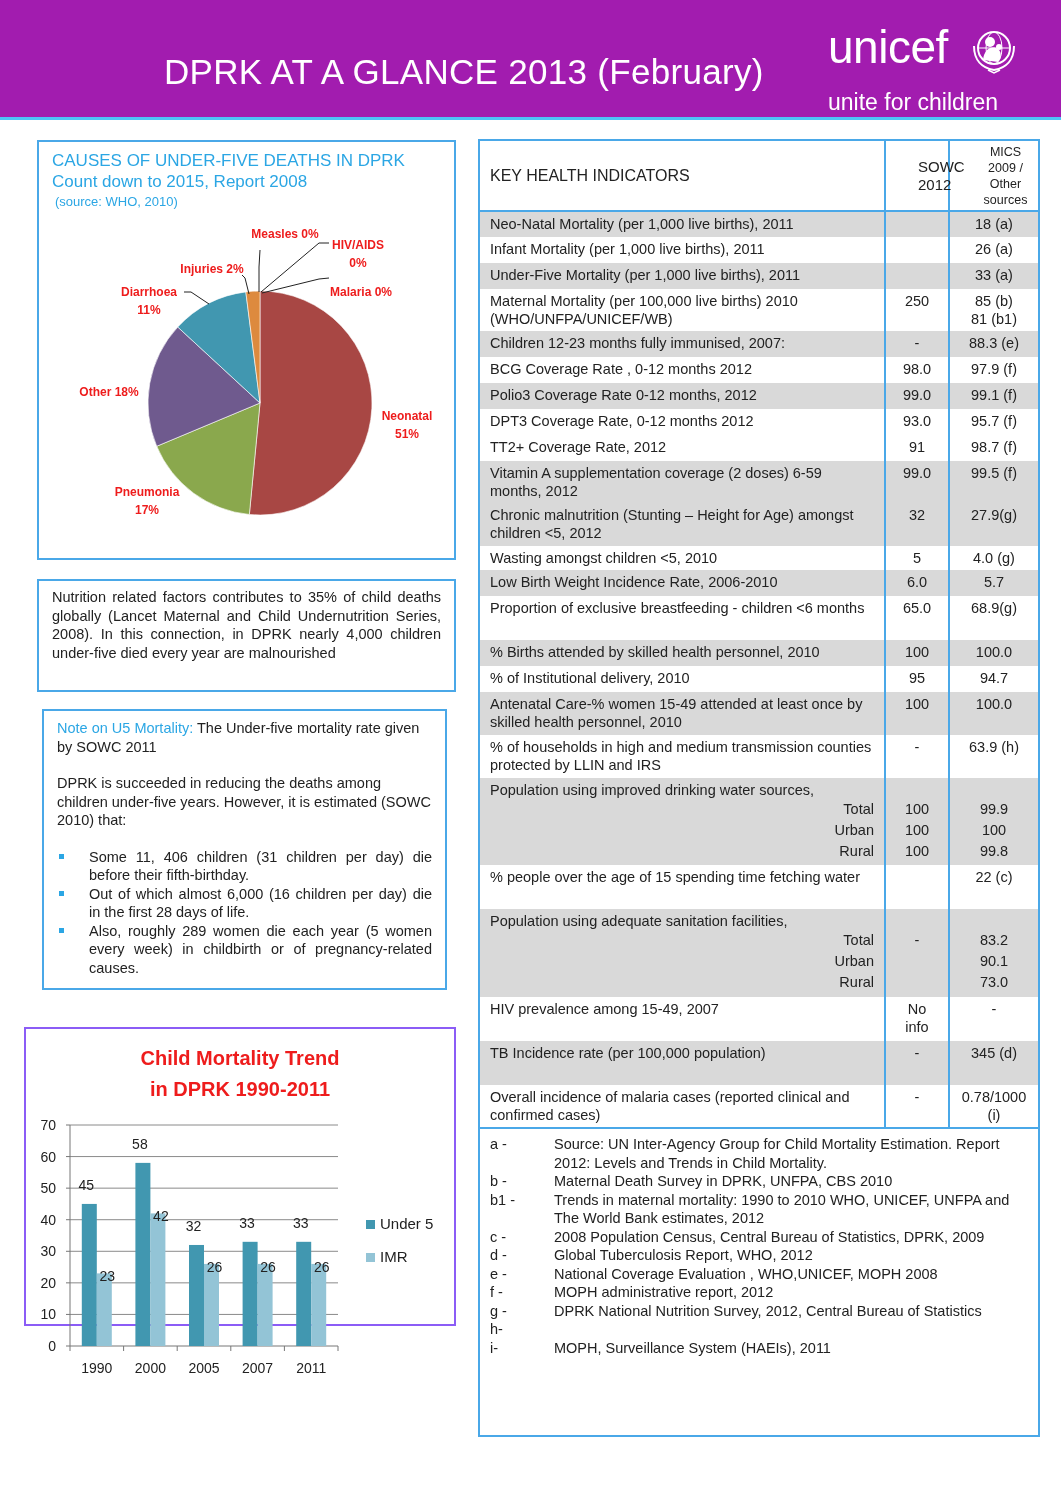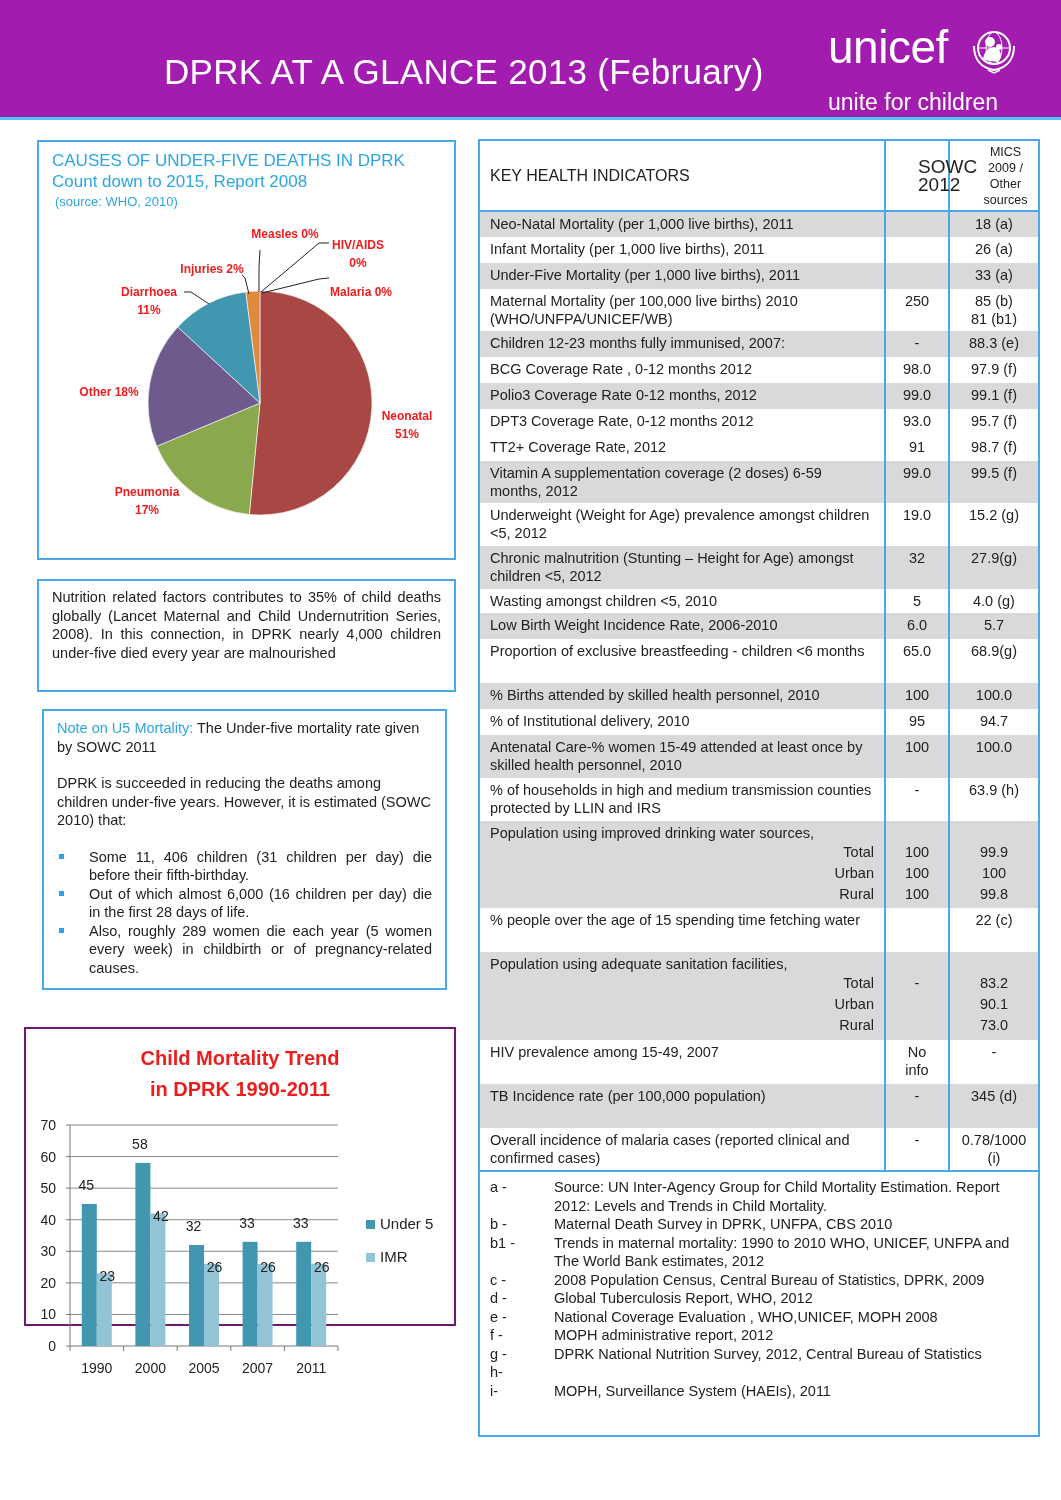--- a/index.html
+++ b/index.html
@@ -27,37 +27,37 @@
 
   
   .note-box { left: 42px; top: 709px; width: 405px; height: 281px; padding: 8px 13px; font-size: 14.5px; line-height: 18.5px; color: #222; }
   .note-head { color: #2ba6e4; }
   .note-para { margin-top: 18px; }
   .note-list { list-style: none; margin-top: 18px; }
   .note-list li { position: relative; padding-left: 32px; text-align: justify; }
   .bullet { position: absolute; left: 2px; top: 6px; width: 5px; height: 5px; background: #2ba6e4; }
 
   
-  .bar-box { left: 24px; top: 1027px; width: 432px; height: 299px; border: 2px solid #701a75; }
+  .bar-box { left: 24px; top: 1027px; width: 432px; height: 299px; border: 2px solid #8b5cf6; }
   .bar-svg { position: absolute; left: 0; top: 0; width: 428px; height: 360px; }
   .bar-title { font-family: "Liberation Sans", sans-serif; font-weight: bold; font-size: 20px; fill: #ee1c1c; }
   .axis-text { font-family: "Liberation Sans", sans-serif; font-size: 14px; fill: #222; }
   .legend-text { font-family: "Liberation Sans", sans-serif; font-size: 15px; fill: #222; }
 
   
   .tbl-box { left: 478px; top: 139px; width: 562px; height: 1298px; }
   table.ind { border-collapse: collapse; width: 558px; table-layout: fixed; }
   table.ind td, table.ind th { font-size: 14.5px; line-height: 18px; vertical-align: top; padding: 3px 10px 2px 10px; font-weight: normal; color: #222; }
   table.ind col.c1 { width: 405px; }
   table.ind col.c2 { width: 64px; }
   table.ind col.c3 { width: 89px; }
   table.ind td.v, table.ind th.v { text-align: center; padding-left: 2px; padding-right: 2px; border-left: 2px solid #4aa8e8; }
   table.ind tr.head th { height: 70px; vertical-align: middle; border-bottom: 2px solid #4aa8e8; }
   table.ind tr.head th.lbl { text-align: left; font-size: 16px; }
-  table.ind tr.head th.sowc { font-size: 19px; line-height: 18px; padding-left: 32px; }
+  table.ind tr.head th.sowc { font-size: 15px; line-height: 18px; padding-left: 32px; }
   table.ind tr.head th.mics { font-size: 12.5px; line-height: 16px; padding-left: 25px; }
   table.ind tr.shade td { background: #d9d9d9; }
   table.ind tr.last td { border-bottom: 2px solid #4aa8e8; }
   .sub-row { display: block; text-align: right; padding-right: 0; }
   .cell-line { display: block; }
 
   .notes { padding: 6px 10px; font-size: 14.5px; line-height: 18.5px; }
   .note-row { display: flex; }
   .note-key { width: 64px; flex: none; }
   .note-val { flex: 1; }
@@ -314,31 +314,20 @@
           <td>
             <span class="cell-line">Vitamin A supplementation coverage (2 doses) 6-59 months, 2012</span>
           </td>
           <td class="v">
             <span class="cell-line">99.0</span>
           </td>
           <td class="v">
             <span class="cell-line">99.5 (f)</span>
           </td>
         </tr>
-        <tr style="height: 43px;">
-          <td>
-            <span class="cell-line">Underweight (Weight for Age) prevalence amongst children &lt;5, 2012</span>
-          </td>
-          <td class="v">
-            <span class="cell-line">19.0</span>
-          </td>
-          <td class="v">
-            <span class="cell-line">15.2 (g)</span>
-          </td>
-        </tr>
         <tr class="shade" style="height: 43px;">
           <td>
             <span class="cell-line">Chronic malnutrition (Stunting – Height for Age) amongst children &lt;5, 2012</span>
           </td>
           <td class="v">
             <span class="cell-line">32</span>
           </td>
           <td class="v">
             <span class="cell-line">27.9(g)</span>
           </td>

